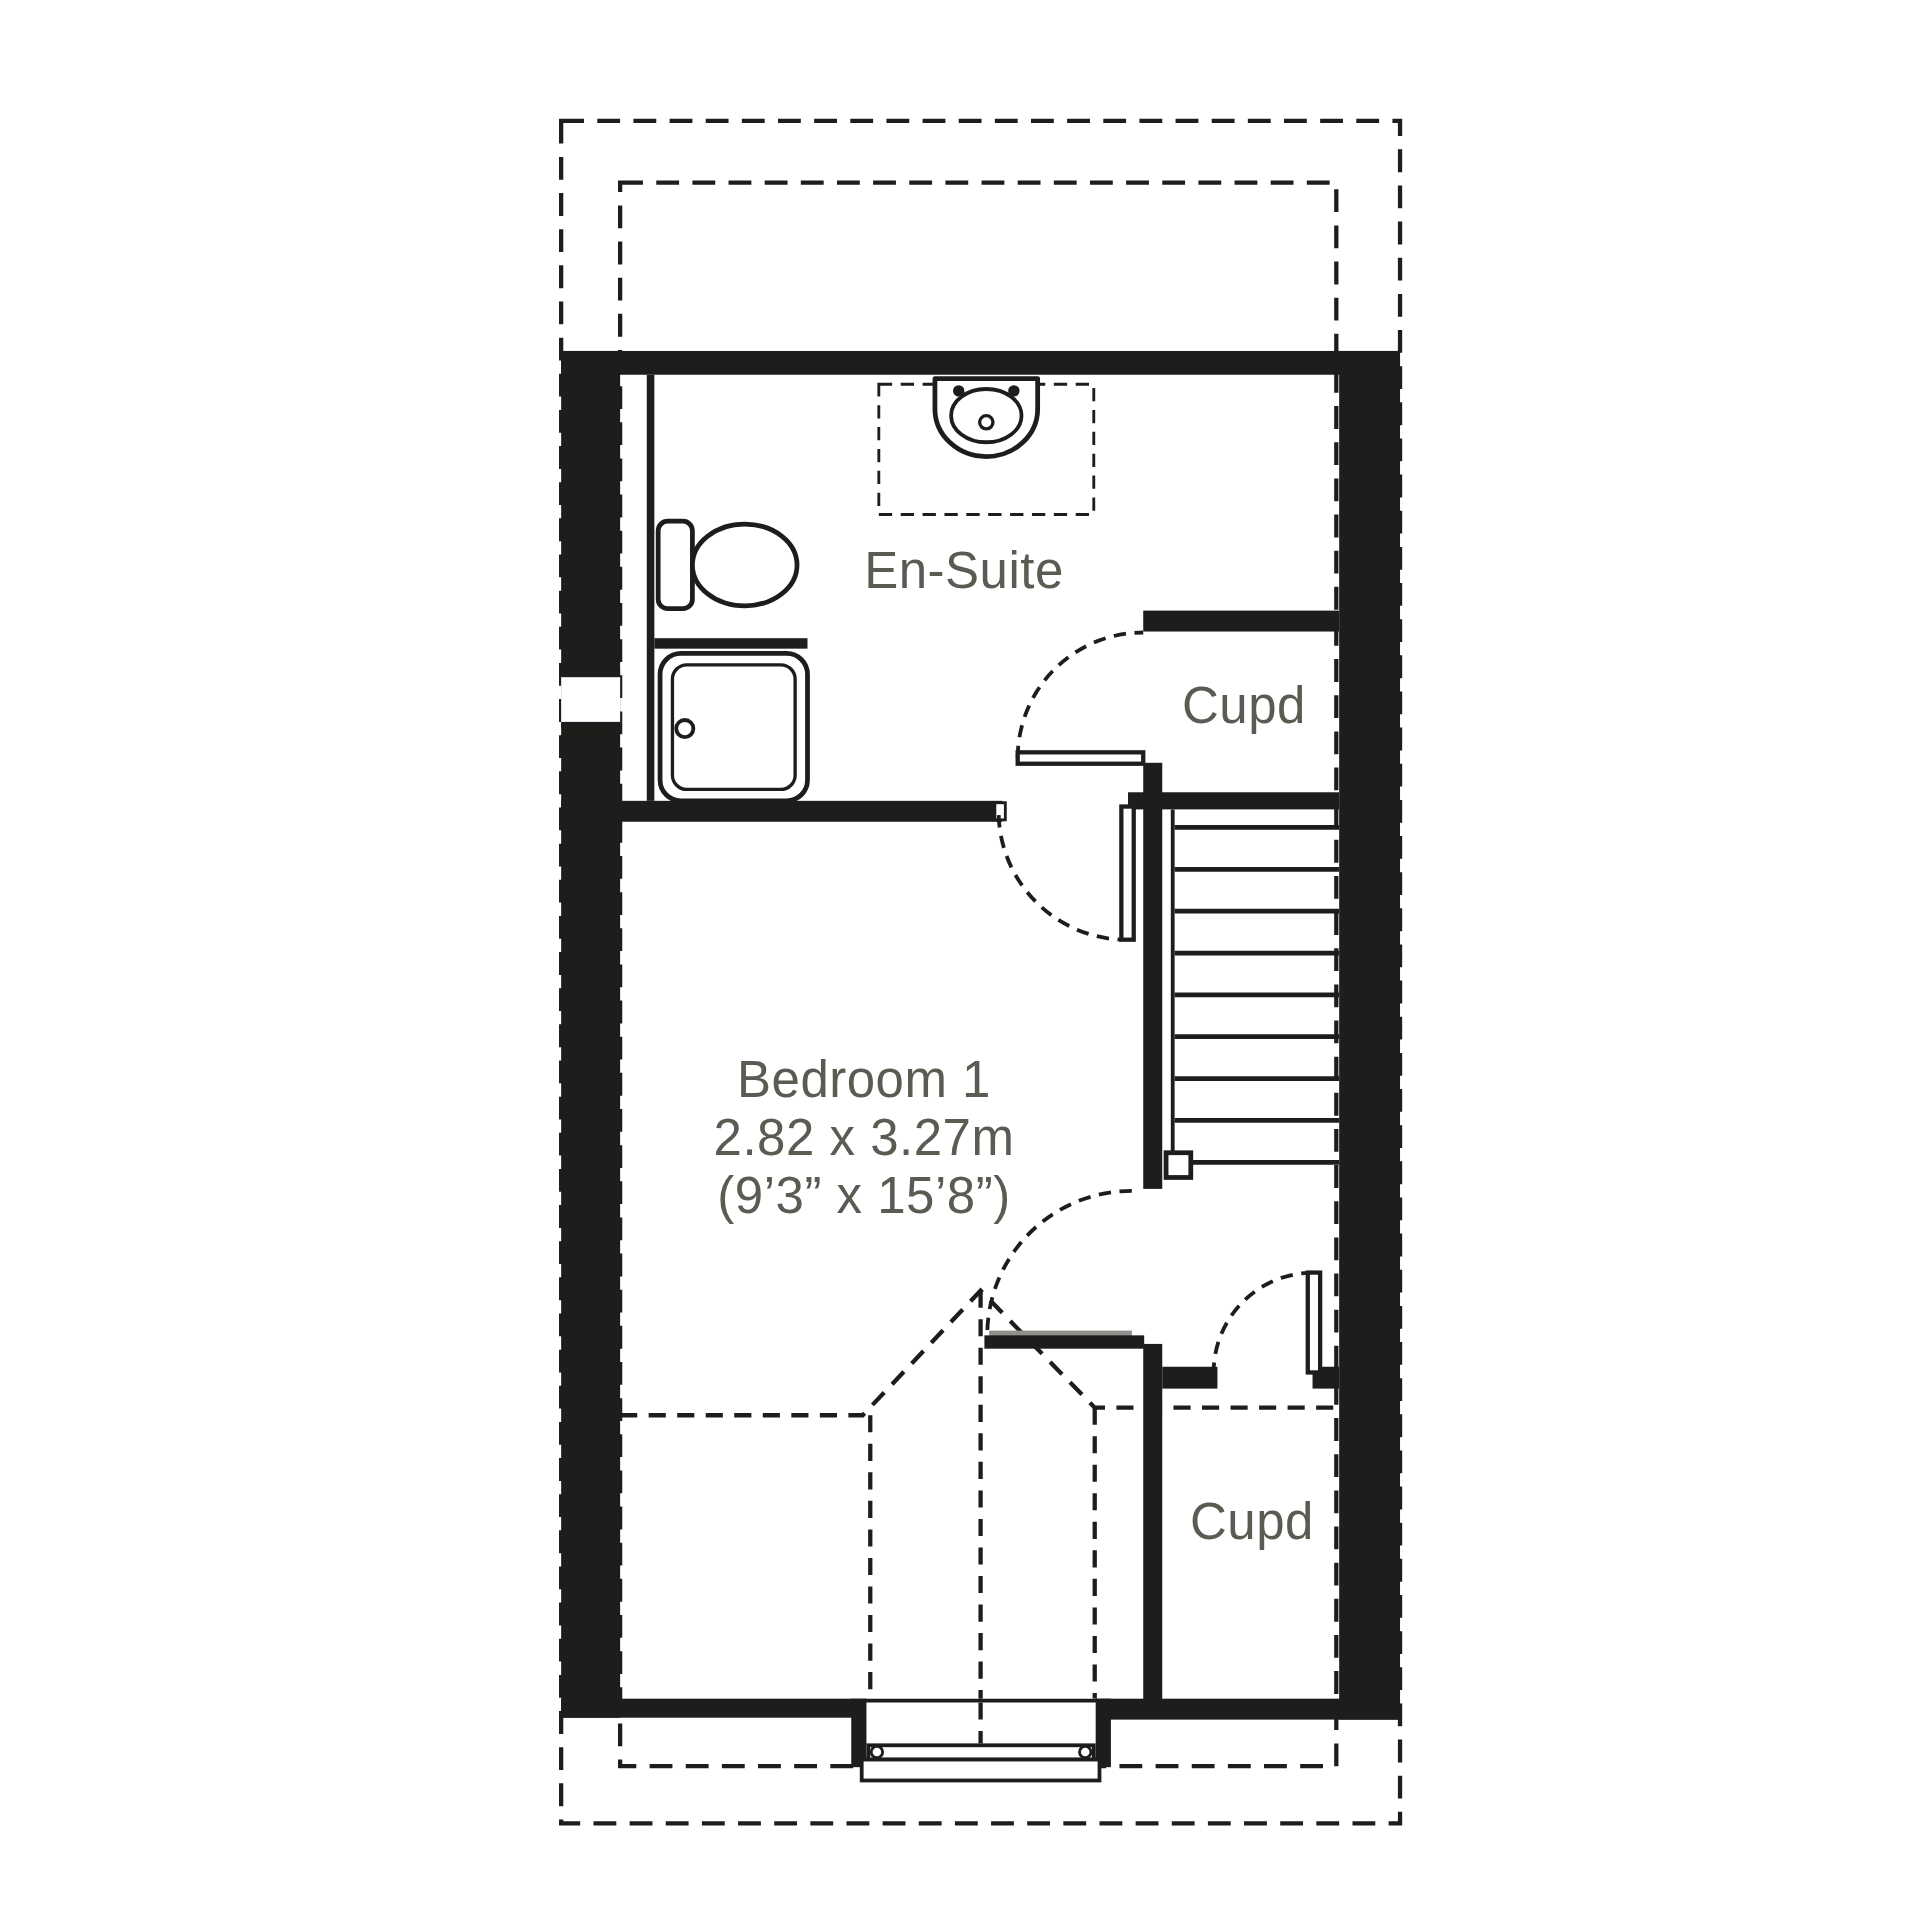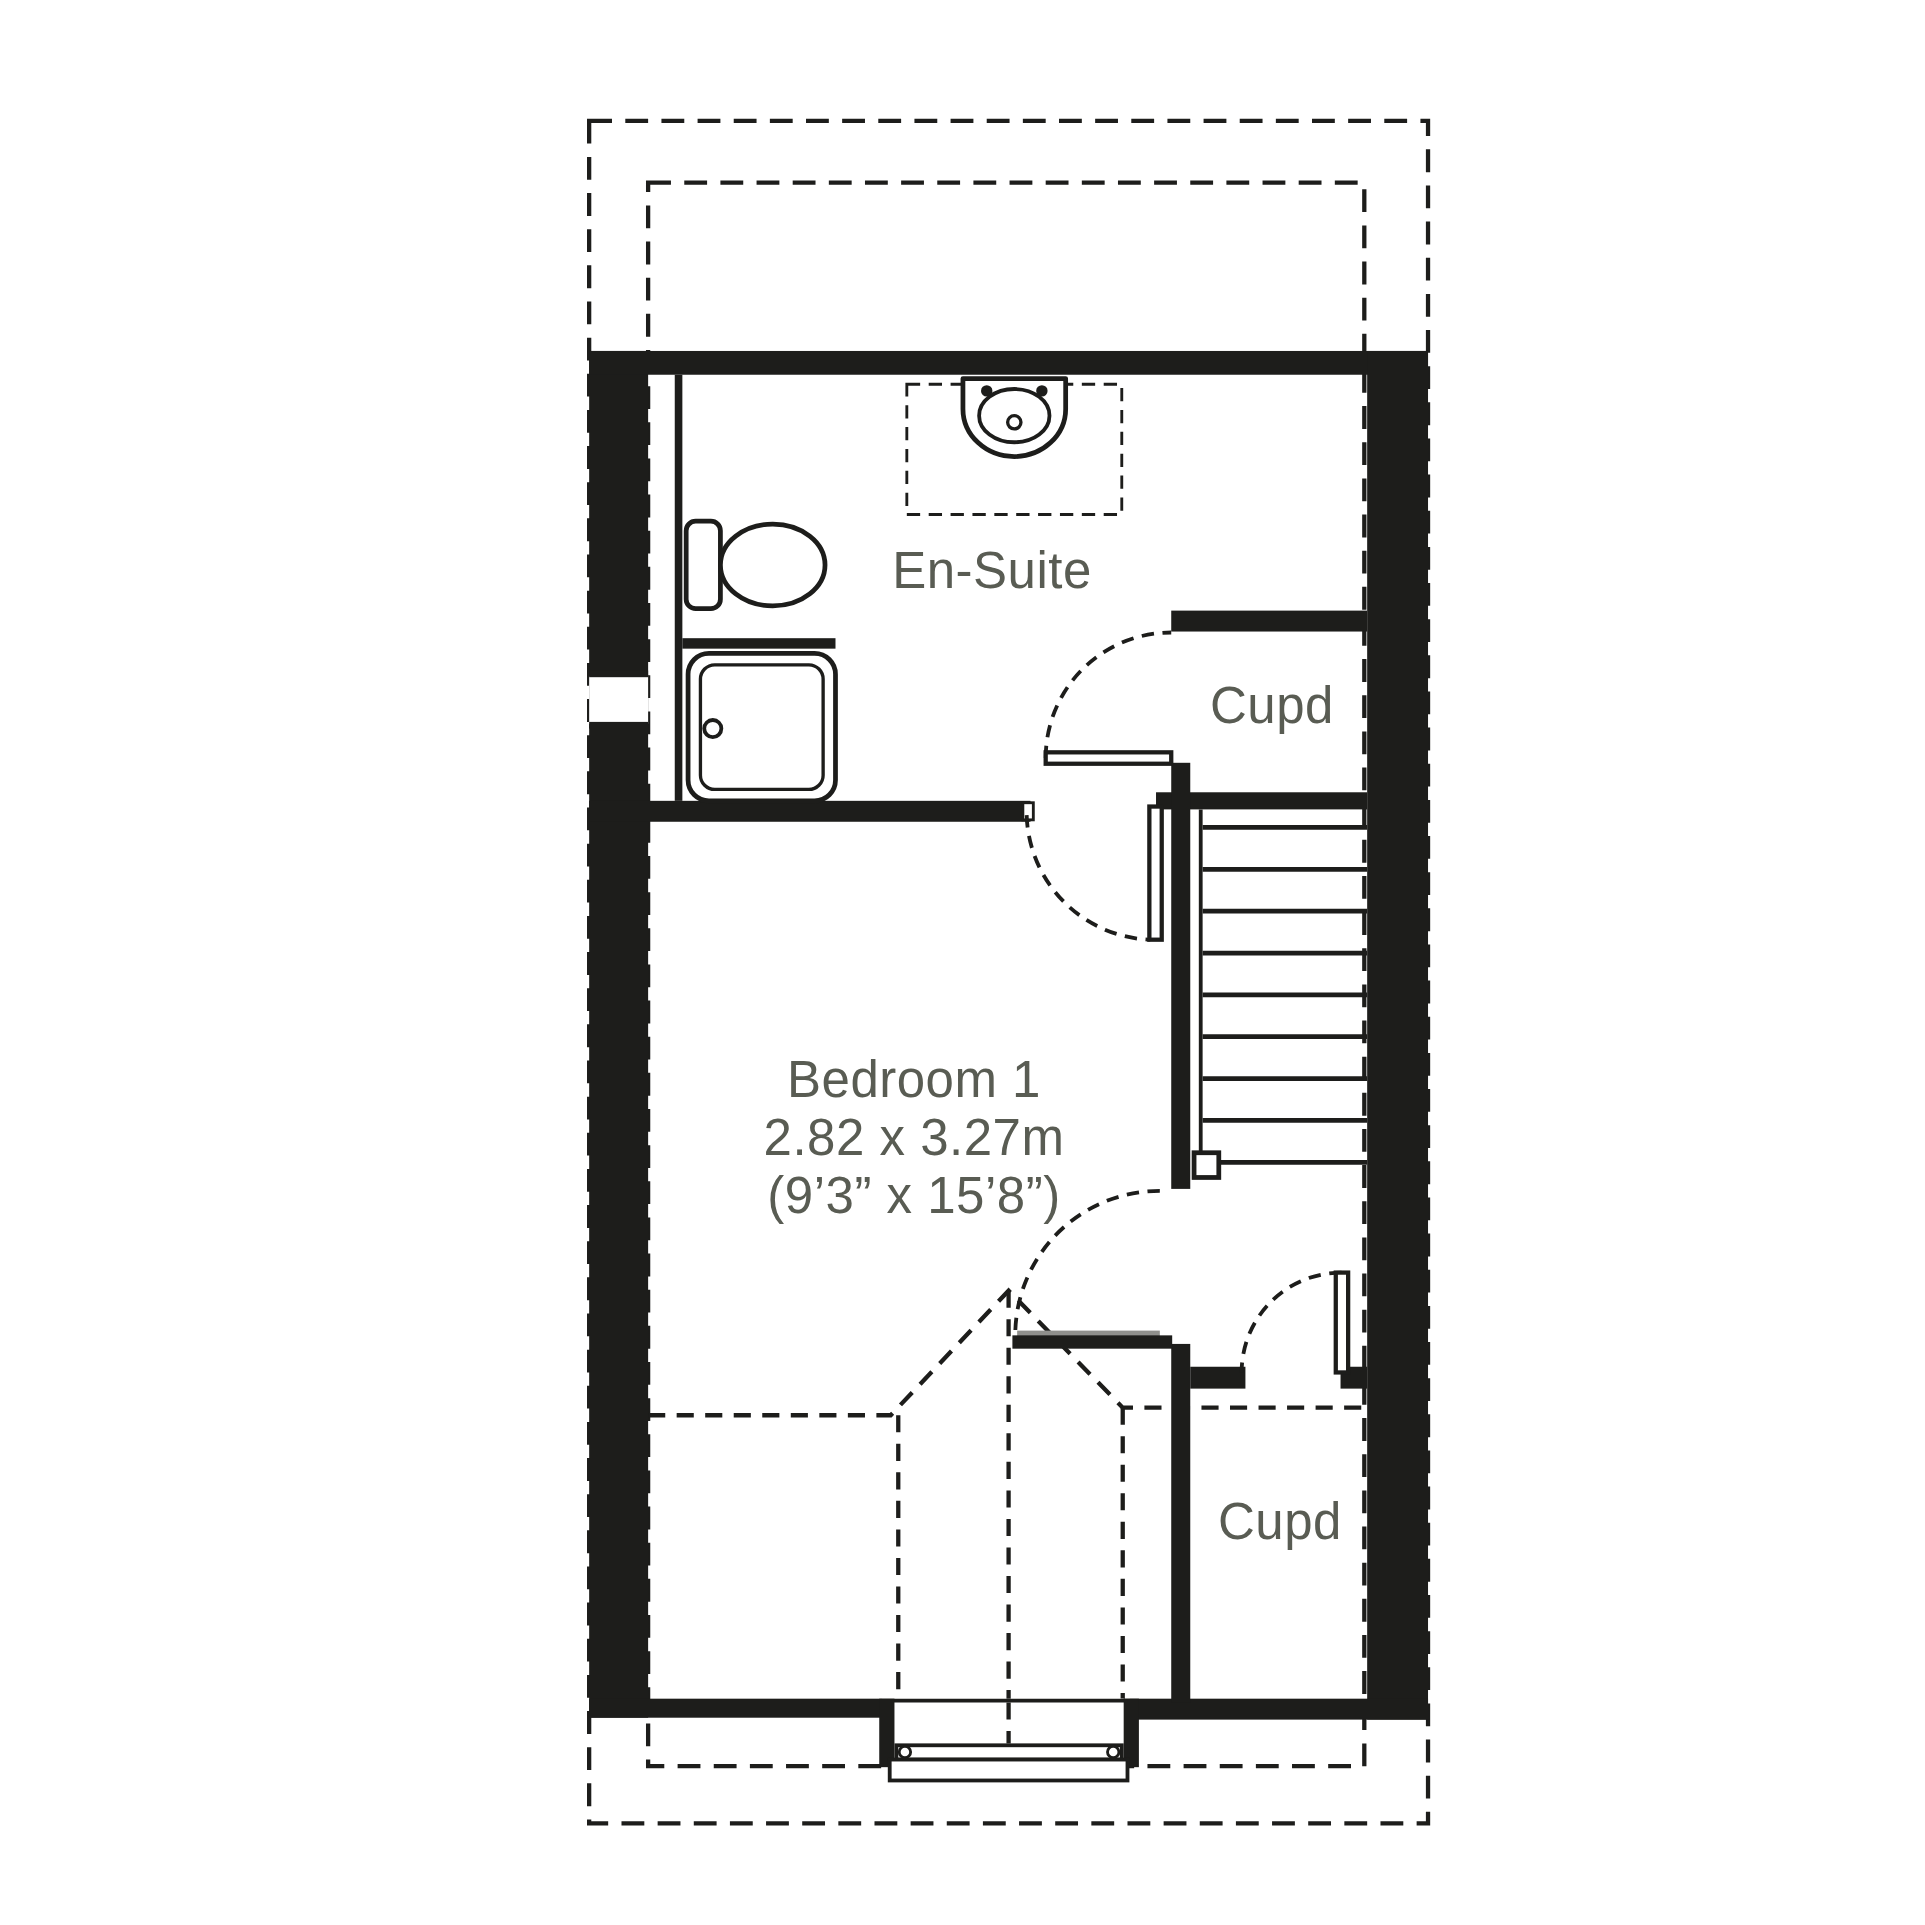--- a/index.html
+++ b/index.html
@@ -3,21 +3,21 @@
 <meta charset="utf-8">
 <style>
   :root{
     --wall:#1d1d1b;
     --label:#595c53;
     --bg:#ffffff;
     --leafgray:#8f8f8c;
   }
   html,body{margin:0;padding:0;background:var(--bg);}
   .stage{position:relative;width:1848px;height:1926px;background:var(--bg);
-         font-family:"Liberation Sans", sans-serif;overflow:hidden;margin-left:28px;}
+         font-family:"Liberation Sans", sans-serif;overflow:hidden;}
   .stage svg{position:absolute;left:0;top:0;}
   .wall{fill:var(--wall);stroke:none;}
   .whitefill{fill:#fff;stroke:none;}
   .fixture{fill:#fff;stroke:var(--wall);}
   .line{stroke:var(--wall);fill:none;}
   .dashed{stroke:var(--wall);fill:none;}
   .label{position:absolute;color:var(--label);font-size:51px;letter-spacing:0.5px;
          white-space:nowrap;transform:translate(-50%,-50%);}
   .label.block{text-align:center;line-height:58px;white-space:nowrap;}
 </style>
@@ -104,20 +104,20 @@
     <rect x="1152" y="1786" width="16" height="72" class="wall"></rect>
     <rect x="913" y="1835" width="237" height="15" class="fixture" stroke-width="4"></rect>
     <circle cx="922" cy="1842" r="6" class="fixture" stroke-width="3"></circle>
     <circle cx="1141" cy="1842" r="6" class="fixture" stroke-width="3"></circle>
     <rect x="906" y="1850" width="250" height="22" class="fixture" stroke-width="4"></rect>
     <path d="M 1031 1790 V 1833" class="dashed" stroke-width="4.5" stroke-dasharray="18 12"></path>
   </svg>
 
   <div class="label" style="left:964px;top:570px;">En-Suite</div>
   <div class="label" style="left:1244px;top:705px;">Cupd</div>
-  <div class="label block" style="left:886px;top:1138px;">
+  <div class="label block" style="left:864px;top:1138px;">
     <div>Bedroom 1</div>
     <div>2.82 x 3.27m</div>
     <div>(9’3” x 15’8”)</div>
   </div>
   <div class="label" style="left:1252px;top:1521px;">Cupd</div>
 </div>
 
 
 </body></html>

